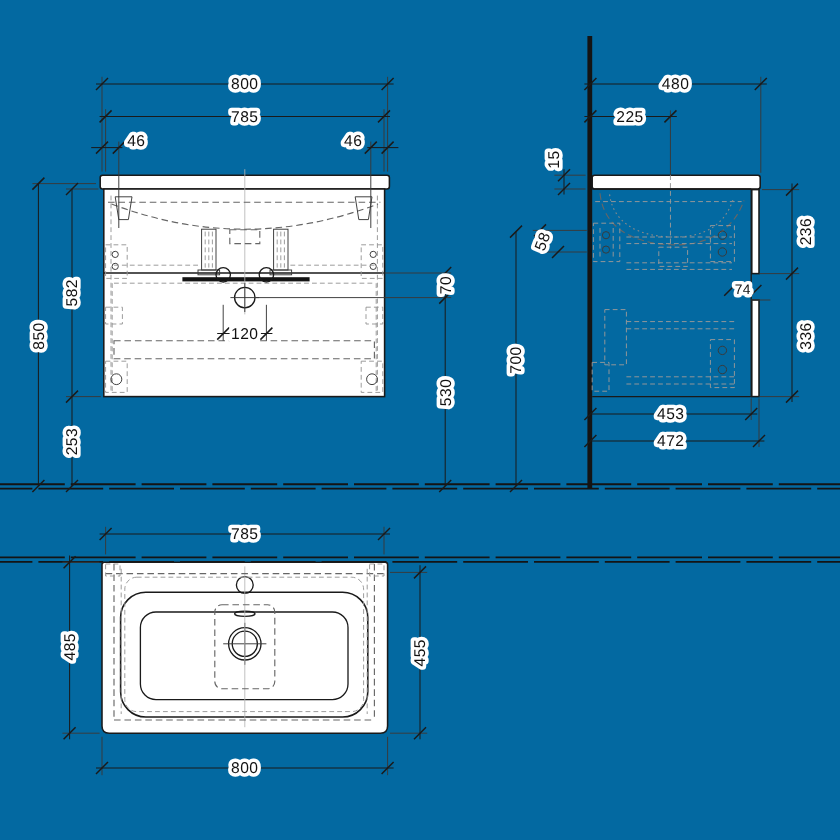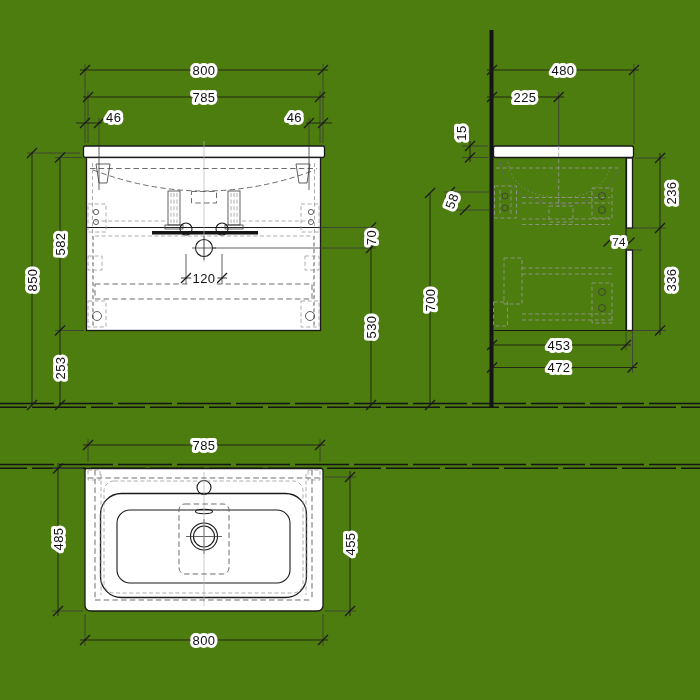--- a/index.html
+++ b/index.html
@@ -1,16 +1,16 @@
 <!DOCTYPE html>
 <html><head>
 <meta charset="utf-8">
 <style>
   html,body{margin:0;padding:0;background:#fff;}
-  .canvas{width:700px;height:700px;background:#4d7c0f;position:relative;overflow:hidden;}
+  .canvas{width:700px;height:700px;background:#0369a1;position:relative;overflow:hidden;}
   svg{display:block;}
   .outline{fill:#fff;stroke:#1a1a1a;stroke-width:1.3;}
   .line{stroke:#1a1a1a;stroke-width:1.1;fill:none;}
   .thin{stroke:#3a3a3a;stroke-width:0.8;fill:none;}
   .dash{stroke:#666;stroke-width:0.95;fill:none;stroke-dasharray:5.5 3.2;}
   .dashlt{stroke:#999;stroke-width:0.8;fill:none;stroke-dasharray:4 2.6;}
   .dot{stroke:#8a8a8a;stroke-width:0.9;fill:none;stroke-dasharray:1.4 2.6;}
   .dim{stroke:#1a1a1a;stroke-width:0.85;fill:none;}
   .tick{stroke:#1a1a1a;stroke-width:1.25;}
   .black{fill:#141414;stroke:none;}

